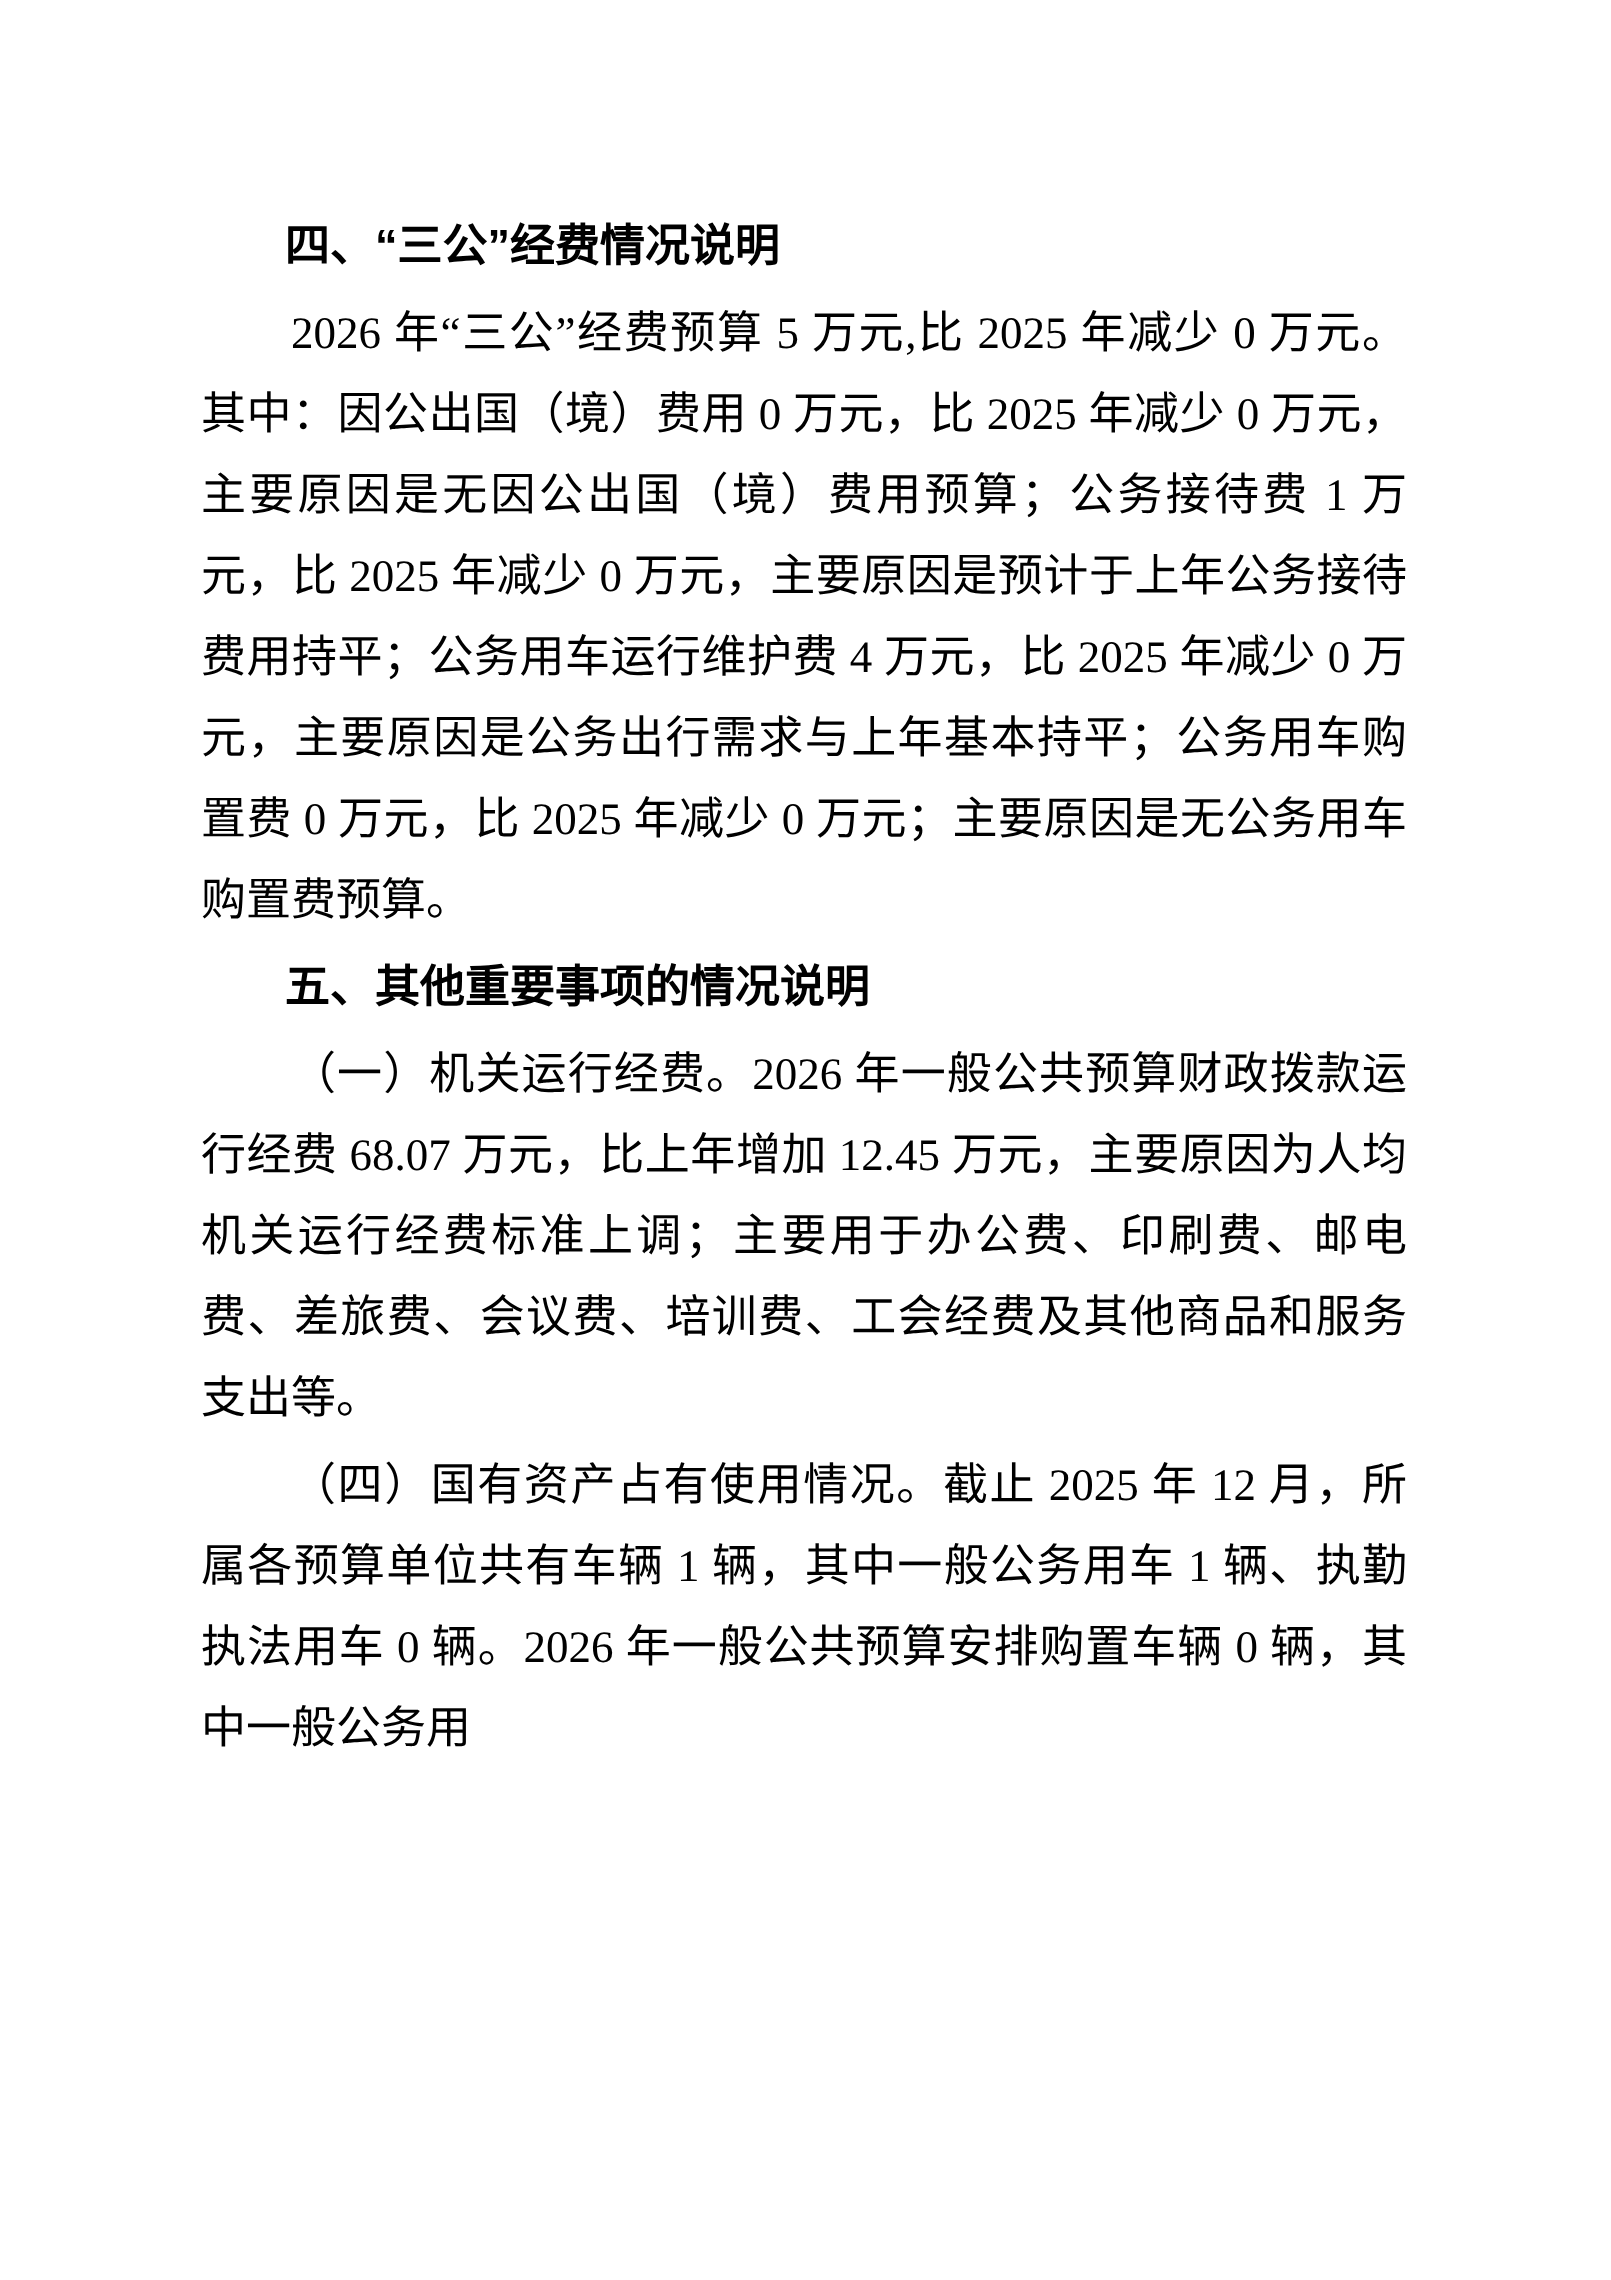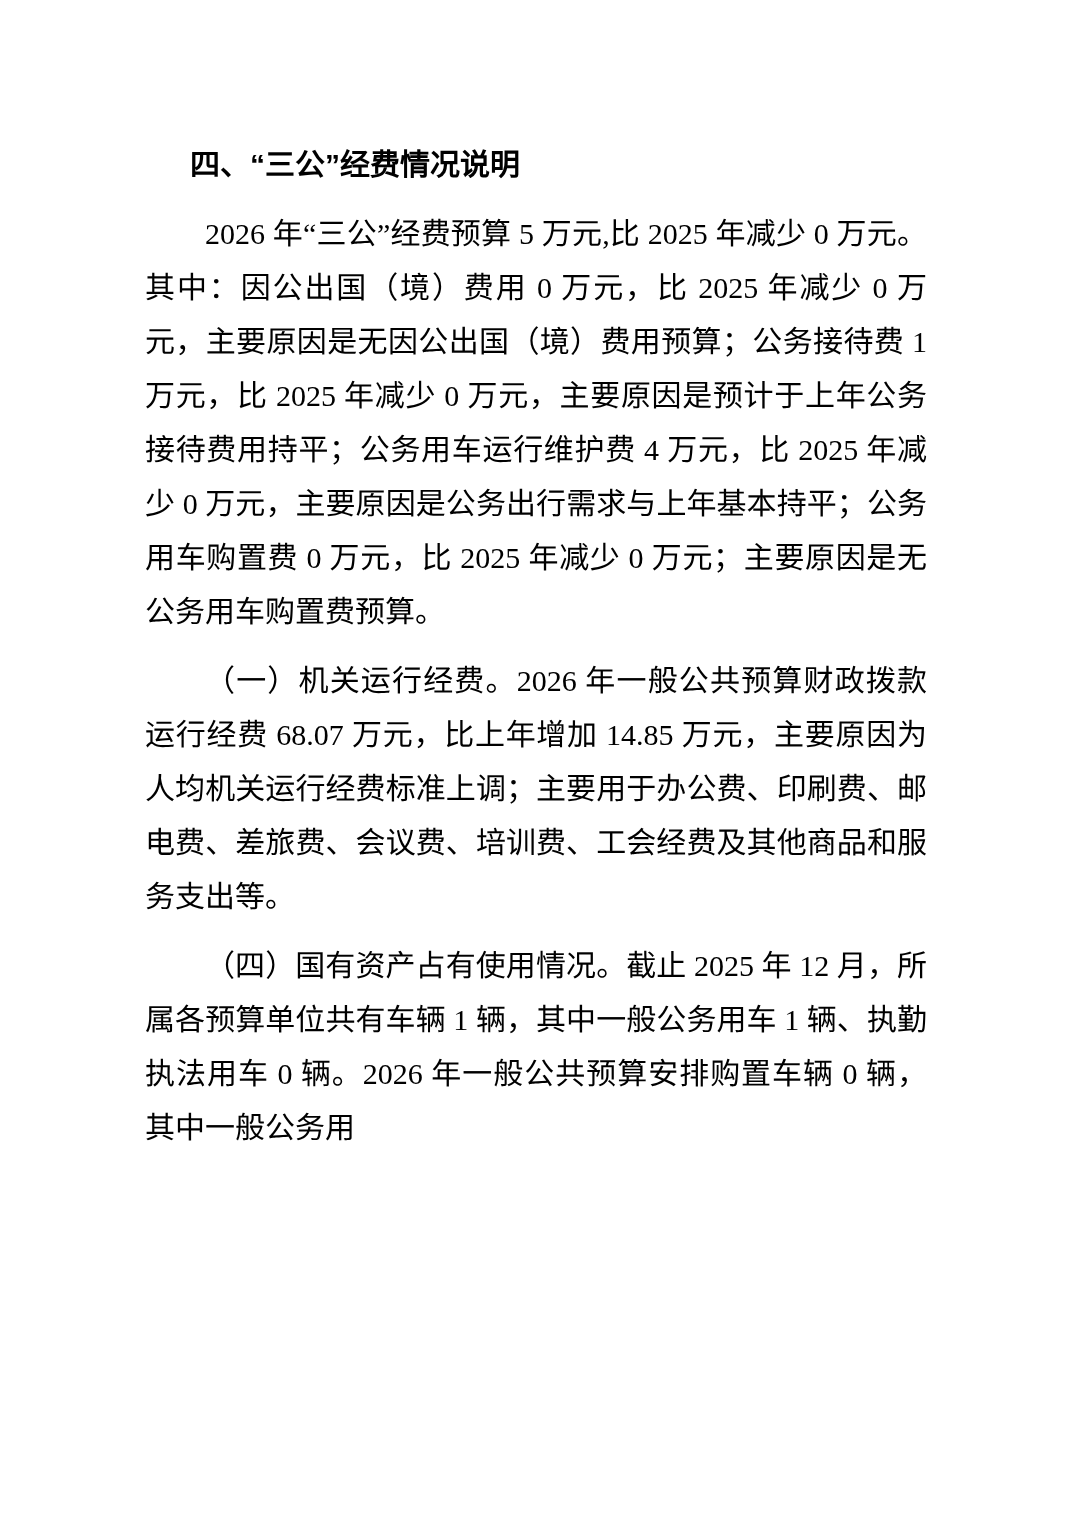--- a/index.html
+++ b/index.html
@@ -28,34 +28,35 @@
     text-justify: inter-ideograph;
   }
   .doc-heading {
     font-family: "Liberation Sans", "DejaVu Sans", sans-serif;
     font-weight: 700;
     text-indent: 2em;
     text-align: left;
   }
   .doc-paragraph {
     text-indent: 2em;
-    margin: 15px;
+    margin: 4px;
   }
 </style>
 </head>
 <body>
 
 <div class="page">
   <div class="content">
 
     <div class="doc-heading">四、“三公”经费情况说明</div>
 
     <p class="doc-paragraph">2026 年“三公”经费预算 5 万元,比 2025 年减少 0 万元。其中：因公出国（境）费用 0 万元，比 2025 年减少 0 万元，主要原因是无因公出国（境）费用预算；公务接待费 1 万元，比 2025 年减少 0 万元，主要原因是预计于上年公务接待费用持平；公务用车运行维护费 4 万元，比 2025 年减少 0 万元，主要原因是公务出行需求与上年基本持平；公务用车购置费 0 万元，比 2025 年减少 0 万元；主要原因是无公务用车购置费预算。</p>
 
+    <div class="doc-heading">五、其他重要事项的情况说明</div>
 
-    <p class="doc-paragraph">（一）机关运行经费。2026 年一般公共预算财政拨款运行经费 68.07 万元，比上年增加 14.85 万元，主要原因为人均机关运行经费标准上调；主要用于办公费、印刷费、邮电费、差旅费、会议费、培训费、工会经费及其他商品和服务支出等。</p>
+    <p class="doc-paragraph">（一）机关运行经费。2026 年一般公共预算财政拨款运行经费 68.07 万元，比上年增加 12.45 万元，主要原因为人均机关运行经费标准上调；主要用于办公费、印刷费、邮电费、差旅费、会议费、培训费、工会经费及其他商品和服务支出等。</p>
 
 
 
     <p class="doc-paragraph">（四）国有资产占有使用情况。截止 2025 年 12 月，所属各预算单位共有车辆 1 辆，其中一般公务用车 1 辆、执勤执法用车 0 辆。2026 年一般公共预算安排购置车辆 0 辆，其中一般公务用</p>
 
   </div>
 </div>
 
 </body></html>

